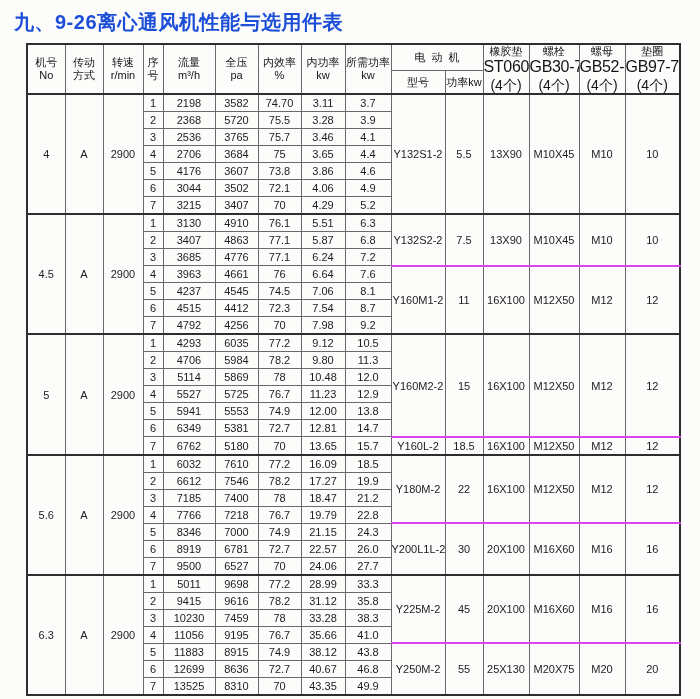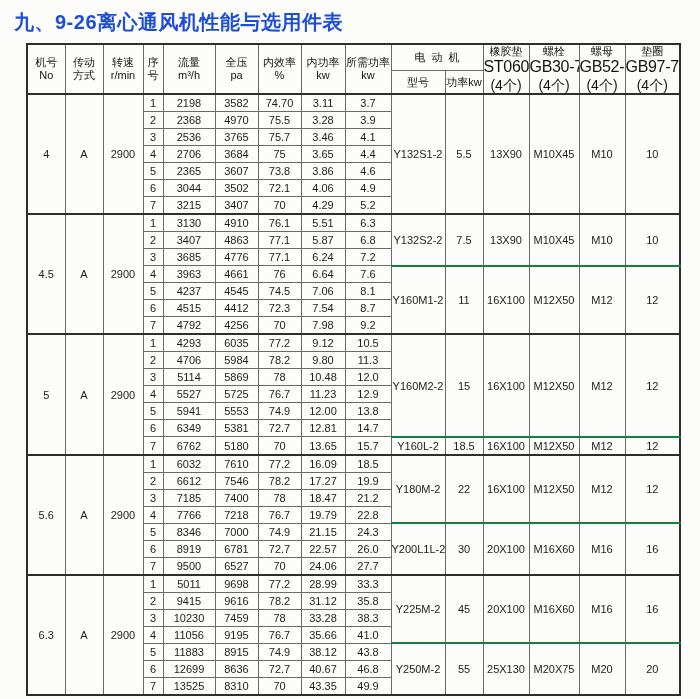--- a/index.html
+++ b/index.html
@@ -44,21 +44,21 @@
   .fan-table thead th .qty{font-size:14px;}
   .fan-table thead th .u{text-align:center;}
   .motor-span{font-size:12px;letter-spacing:6px;text-indent:6px;}
   .fan-table tbody td{
     font-size:11px;
     height:16px;
     line-height:16px;
     color:#1c1c1c;
   }
   .fan-table tbody tr.sec-start td{border-top:2px solid #2e2e2e;}
-  .fan-table tbody td.blk-start{border-top:2px solid #15803d;}
+  .fan-table tbody td.blk-start{border-top:2px solid #d946ef;}
 </style>
 </head>
 <body>
 
 <div class="page-title">九、9-26离心通风机性能与选用件表</div>
 
 <table class="fan-table">
   <colgroup>
     <col style="width:38px">
       <col style="width:38px">
@@ -155,21 +155,21 @@
         <td rowspan="7">Y132S1-2</td>
         <td rowspan="7">5.5</td>
         <td rowspan="7">13X90</td>
         <td rowspan="7">M10X45</td>
         <td rowspan="7">M10</td>
         <td rowspan="7">10</td>
       </tr>
       <tr>
         <td>2</td>
         <td>2368</td>
-        <td>4970</td>
+        <td>5720</td>
         <td>75.5</td>
         <td>3.28</td>
         <td>3.9</td>
       </tr>
       <tr>
         <td>3</td>
         <td>2536</td>
         <td>3765</td>
         <td>75.7</td>
         <td>3.46</td>
@@ -178,21 +178,21 @@
       <tr>
         <td>4</td>
         <td>2706</td>
         <td>3684</td>
         <td>75</td>
         <td>3.65</td>
         <td>4.4</td>
       </tr>
       <tr>
         <td>5</td>
-        <td>2365</td>
+        <td>4176</td>
         <td>3607</td>
         <td>73.8</td>
         <td>3.86</td>
         <td>4.6</td>
       </tr>
       <tr>
         <td>6</td>
         <td>3044</td>
         <td>3502</td>
         <td>72.1</td>

